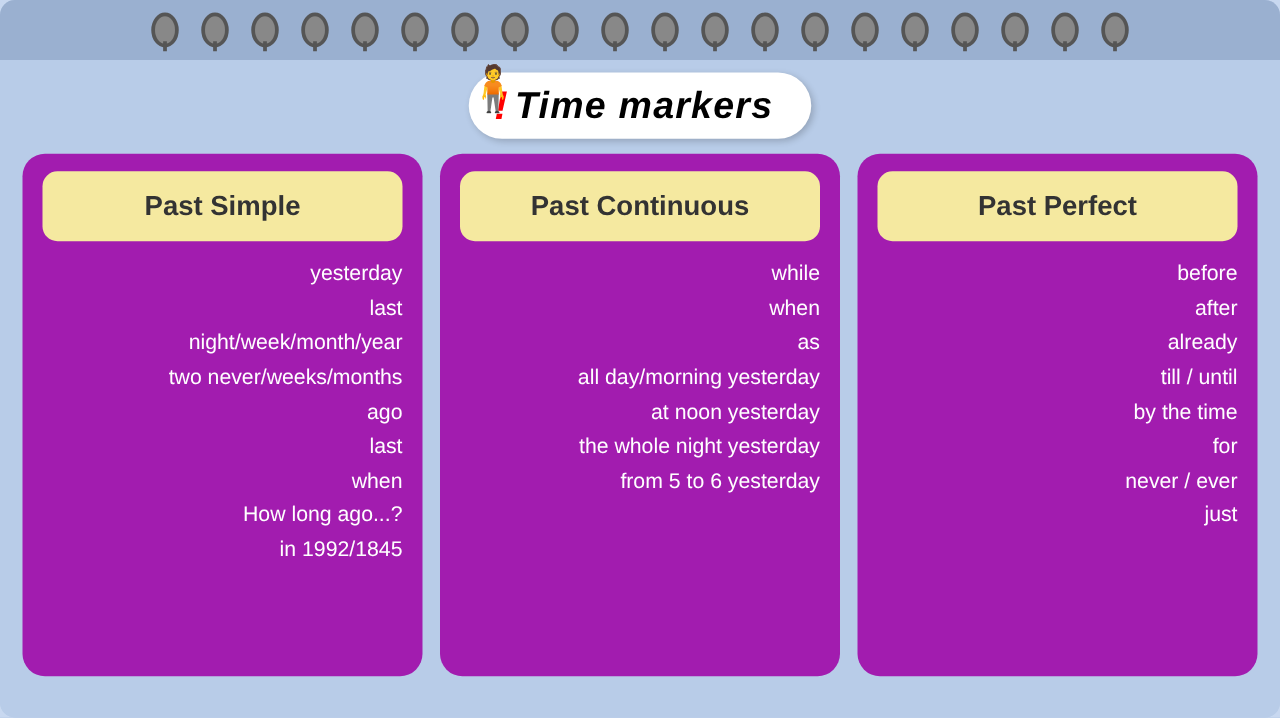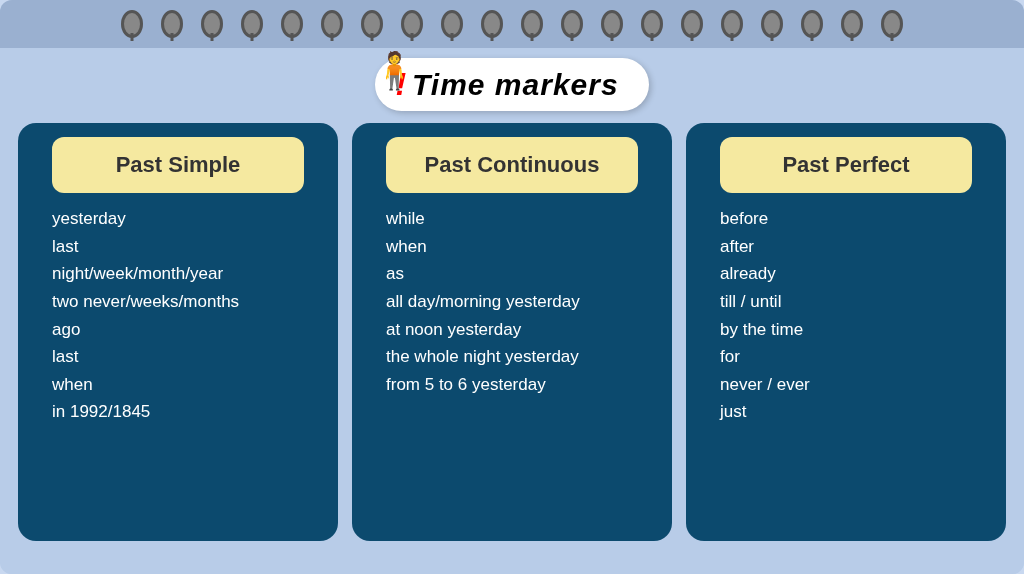--- a/index.html
+++ b/index.html
@@ -110,23 +110,23 @@
 
     
     .columns {
       display: flex;
       gap: 14px;
       height: calc(100% - 80px);
     }
 
     .column {
       flex: 1;
-      background: #0c4a6e;
+      background: #a21caf;
       border-radius: 18px;
-      padding: 14px 34px;
+      padding: 14px 16px;
       display: flex;
       flex-direction: column;
     }
 
     .column-header {
       background: #f5e9a0;
       border-radius: 12px;
       padding: 8px 12px;
       text-align: center;
       font-size: 22px;
@@ -137,20 +137,21 @@
       display: flex;
       align-items: center;
       justify-content: center;
     }
 
     .column-items {
       list-style: none;
       display: flex;
       flex-direction: column;
       gap: 3px;
+      text-align: right;
     }
 
     .column-items li {
       font-size: 17px;
       color: white;
       line-height: 1.45;
     }
   </style>
 </head>
 <body>
@@ -195,20 +196,21 @@
     <div class="column">
           <div class="column-header">Past Simple</div>
           <ul class="column-items">
             <li>yesterday</li>
             <li>last</li>
             <li>night/week/month/year</li>
             <li>two never/weeks/months</li>
             <li>ago</li>
             <li>last</li>
             <li>when</li>
+            <li>How long ago...?</li>
             <li>in 1992/1845</li>
           </ul>
         </div>
         <div class="column">
           <div class="column-header">Past Continuous</div>
           <ul class="column-items">
             <li>while</li>
             <li>when</li>
             <li>as</li>
             <li>all day/morning yesterday</li>

